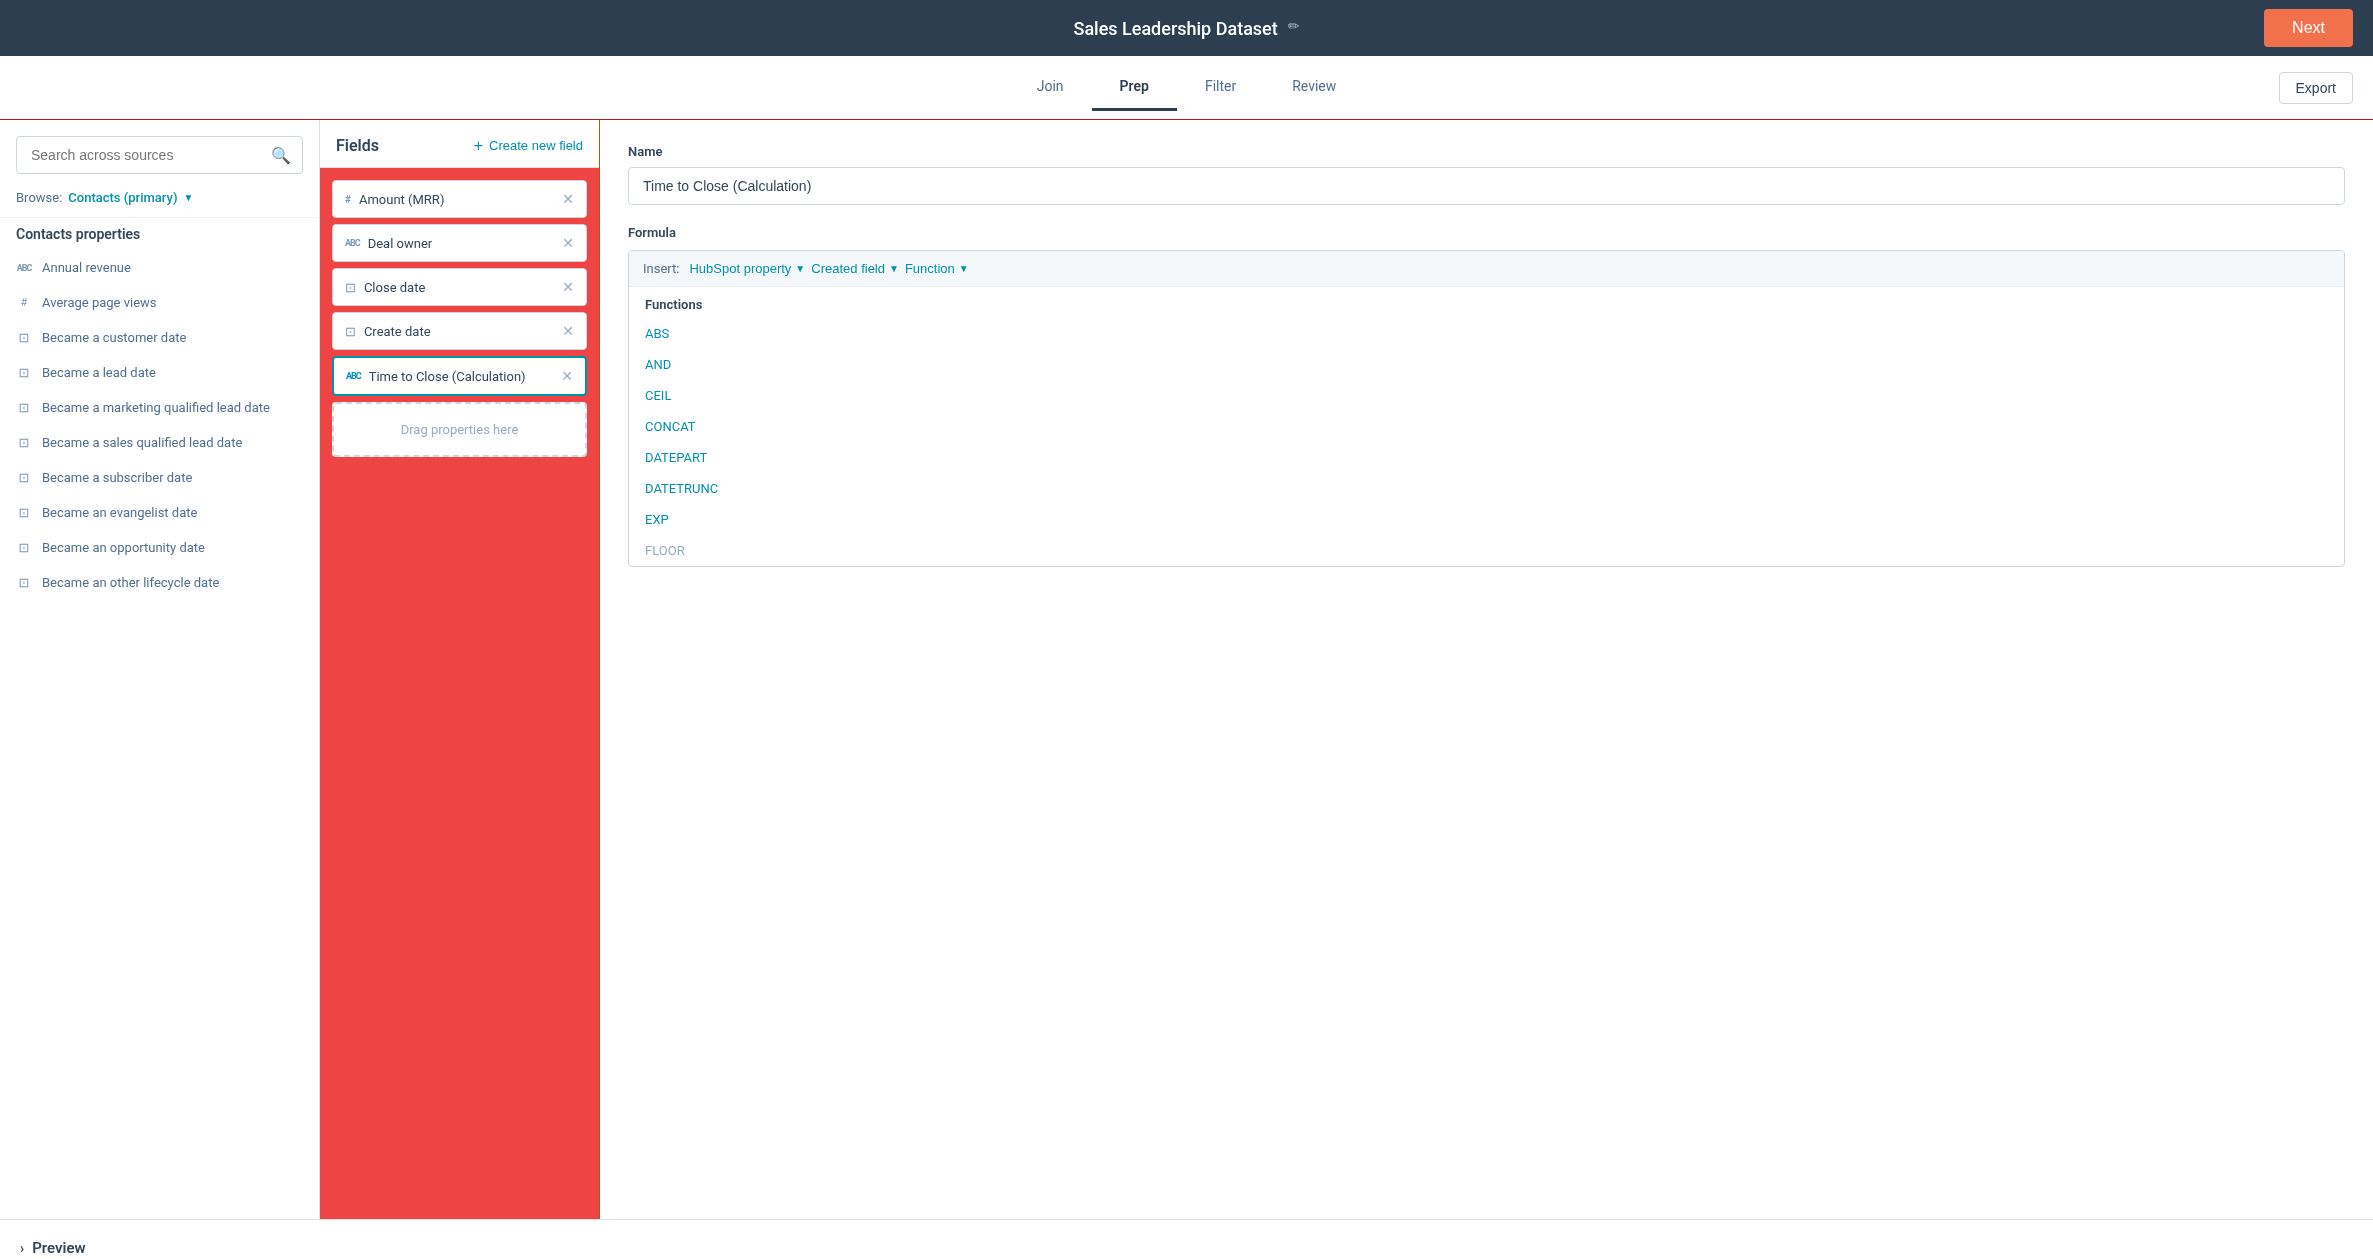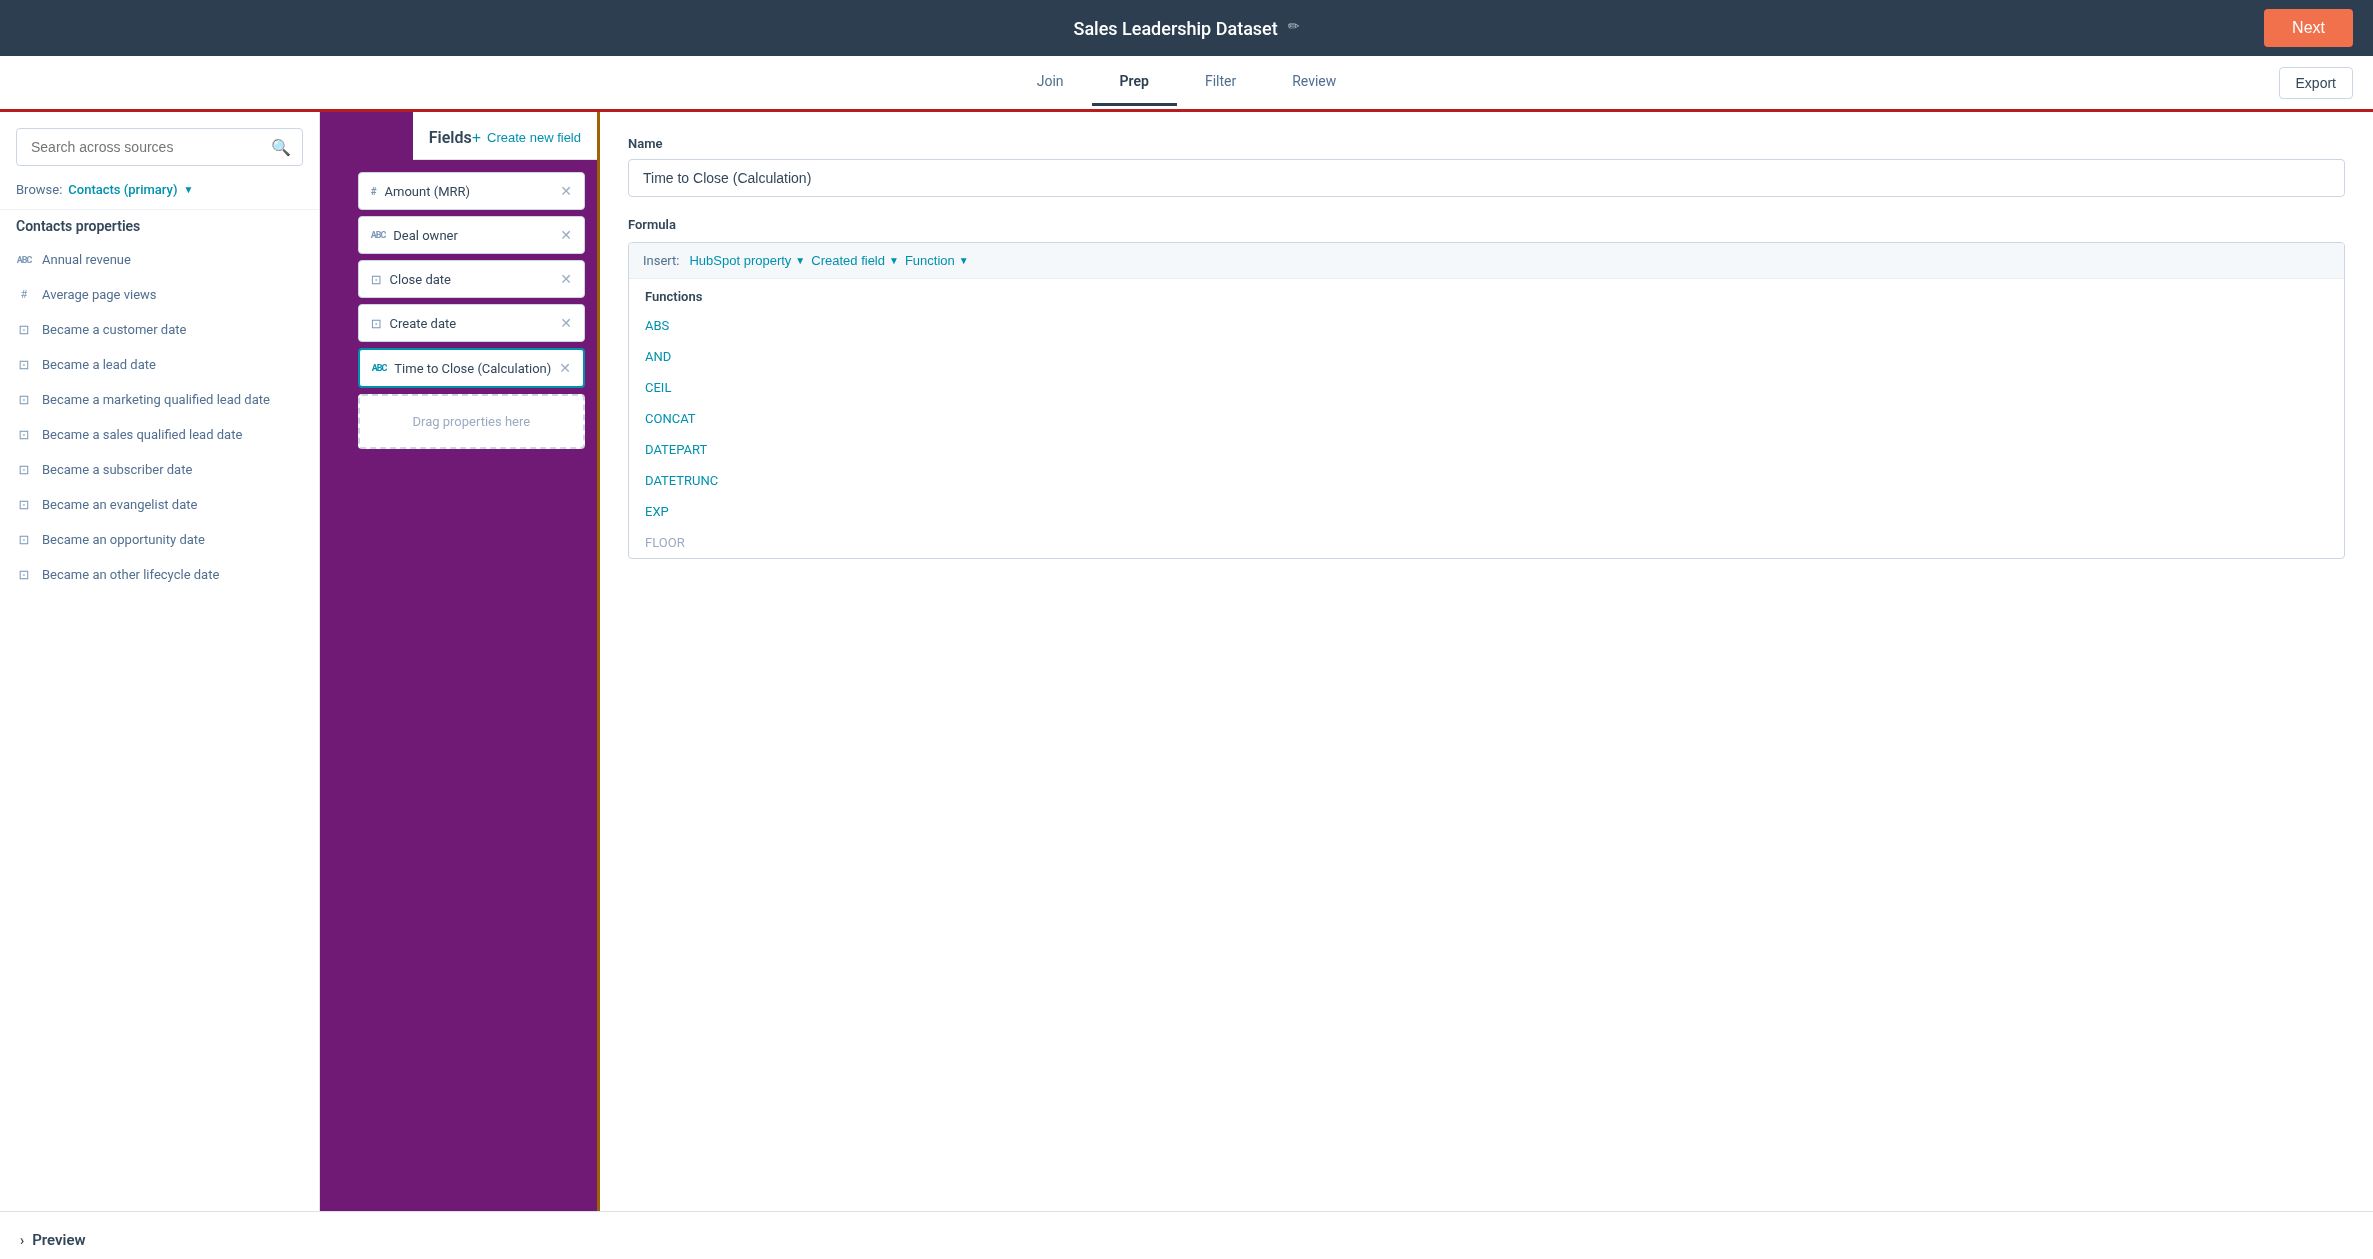--- a/index.html
+++ b/index.html
@@ -37,25 +37,25 @@
       border-radius: 4px;
       padding: 10px 28px;
       font-size: 16px;
       font-weight: 500;
       cursor: pointer;
     }
 
     
     .tab-bar {
       background: #fff;
-      border-bottom: 3px solid #b91c1c;
+      border-bottom: 1px solid #b91c1c;
       display: flex;
       align-items: center;
       padding: 0 20px;
-      height: 56px;
+      height: 64px;
       position: relative;
     }
     .tabs {
       display: flex;
       gap: 0;
       margin: 0 auto;
     }
     .tab {
       padding: 14px 28px;
       font-size: 14px;
@@ -158,26 +158,25 @@
     .prop-icon {
       color: #7c98b6;
       font-size: 11px;
       min-width: 16px;
       text-align: center;
     }
 
     
     .center-panel {
       width: 280px;
-      background: #701a75;
-      border-right: 3px solid #a16207;
+      background: #ef4444;
+      border-right: 1px solid #a16207;
       display: flex;
       flex-direction: column;
       overflow: hidden;
-      align-items: flex-end;
     }
     .center-header {
       display: flex;
       align-items: center;
       justify-content: space-between;
       padding: 16px 16px 12px;
       background: #fff;
       border-bottom: 1px solid #dde2e8;
     }
     .fields-label {

